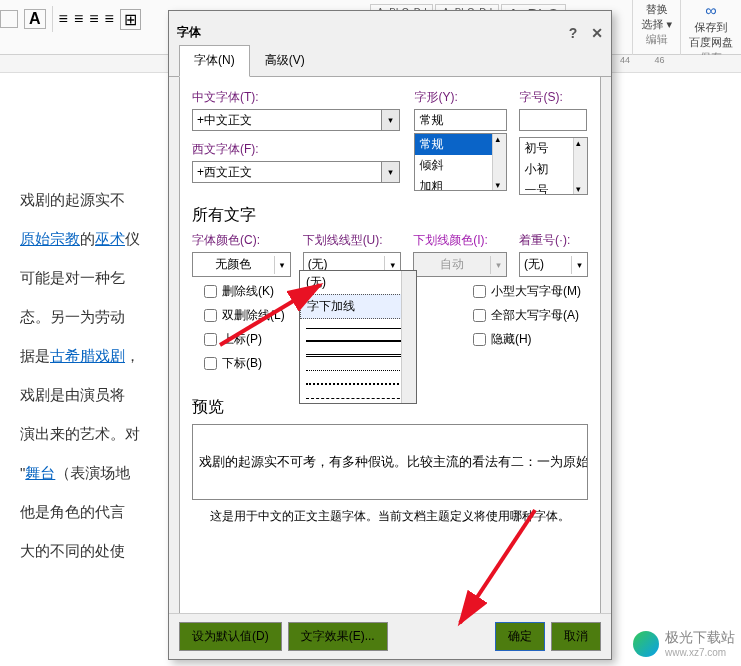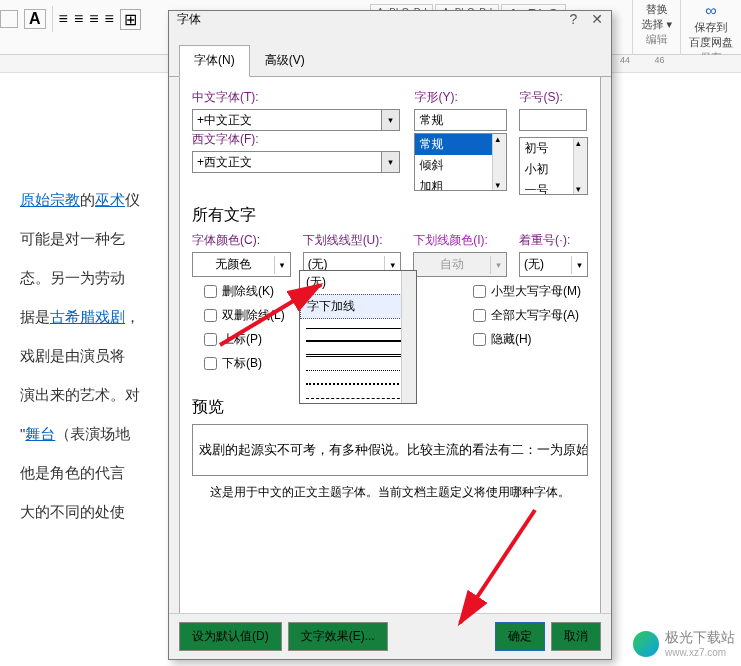--- a/index.html
+++ b/index.html
@@ -20,21 +20,21 @@
 .ruler { position: absolute; top: 55px; left: 0; right: 0; height: 18px; background: #f5f5f5; border-bottom: 1px solid #ddd; font-size: 9px; color: #888; padding-left: 60px; }
 .ruler span { margin-right: 22px; }
 
 
 .doc { position: absolute; top: 180px; left: 20px; width: 160px; }
 .doc p { font-size: 15px; color: #333; line-height: 2.6; }
 .doc a { color: #0563c1; text-decoration: underline; }
 
 
 .dialog { position: absolute; left: 168px; top: 10px; width: 444px; height: 650px; background: #f0f0f0; border: 1px solid #7a7a7a; box-shadow: 4px 4px 8px rgba(0,0,0,0.25); }
-.titlebar { height: 30px; display: flex; align-items: flex-start; justify-content: space-between; padding: 0 8px; font-size: 12px; }
+.titlebar { height: 30px; display: flex; align-items: flex-end; justify-content: space-between; padding: 0 8px; font-size: 12px; font-weight: bold; }
 .titlebar .right { display: flex; gap: 14px; font-size: 14px; color: #555; }
 
 .tabs { display: flex; padding: 0 10px; margin-top: 4px; border-bottom: 1px solid #aaa; }
 .tab { padding: 6px 14px; font-size: 12px; background: #f0f0f0; border: 1px solid transparent; }
 .tab.active { background: #fff; border: 1px solid #aaa; border-bottom: 1px solid #fff; margin-bottom: -1px; }
 
 .panel { background: #fff; margin: 0 10px 10px 10px; padding: 12px; height: 558px; border: 1px solid #aaa; border-top: none; position: relative; }
 
 .row { display: flex; gap: 12px; margin-bottom: 6px; }
 .col { display: flex; flex-direction: column; }
@@ -66,26 +66,26 @@
 .dropdown .line div { border-bottom: 1px solid #000; height: 6px; }
 .dropdown .line.thick div { border-bottom: 2.5px solid #000; height: 5px; }
 .dropdown .line.dbl div { border-bottom: 3px double #000; height: 6px; }
 .dropdown .line.dot div { border-bottom: 1.5px dotted #000; height: 6px; }
 .dropdown .line.dash div { border-bottom: 1.5px dashed #000; height: 6px; }
 .dropdown .scroll { position: absolute; right: 0; top: 0; bottom: 0; width: 15px; background: #eee; border-left: 1px solid #ccc; }
 
 .chk { display: flex; align-items: center; font-size: 12px; margin-bottom: 7px; padding-left: 12px; }
 .chk input { margin-right: 5px; width: 13px; height: 13px; }
 
-.preview-box { border: 1px solid #888; background: #fff; padding: 16px 6px; font-size: 13px; white-space: nowrap; overflow: hidden; }
+.preview-box { border: 1px solid #888; background: #fff; padding: 28px 6px; font-size: 13px; white-space: nowrap; overflow: hidden; }
 .preview-note { font-size: 12px; text-align: center; margin-top: 8px; }
 
 .dlg-buttons { display: flex; gap: 6px; padding: 8px 10px; border-top: 1px solid #ccc; position: absolute; bottom: 0; left: 0; right: 0; background: #f0f0f0; }
 .dlg-buttons .sp { flex: 1; }
-.btn-std { border: 1px solid #888; background: #15803d; padding: 5px 12px; font-size: 12px; }
+.btn-std { border: 1px solid #888; background: #4d7c0f; padding: 5px 12px; font-size: 12px; }
 .btn-std.primary { border: 1.5px solid #2565c0; }
 
 
 .arrow { position: absolute; pointer-events: none; z-index: 20; }
 
 
 .watermark { position: absolute; right: 6px; bottom: 8px; font-size: 14px; color: #888; display: flex; align-items: center; gap: 6px; }
 .watermark .logo { width: 26px; height: 26px; border-radius: 50%; background: linear-gradient(135deg,#34c759,#0aa0e8); position: relative; }
 .watermark .sub { font-size: 10px; color: #aaa; display: block; }
 </style>
@@ -122,20 +122,21 @@
     </div>
   </div>
 </div>
 
 <div class="ruler">
   <span style="margin-left:560px">44</span>
   <span>46</span>
 </div>
 
 <div class="doc">
+  <p>戏剧的起源实不</p>
   <p><a>原始宗教</a><span>的</span><a>巫术</a><span>仪</span></p>
   <p>可能是对一种乞</p>
   <p>态。另一为劳动</p>
   <p><span>据是</span><a>古希腊戏剧</a><span>，</span></p>
   <p>戏剧是由演员将</p>
   <p>演出来的艺术。对</p>
   <p><span>"</span><a>舞台</a><span>（表演场地</span></p>
   <p>他是角色的代言</p>
   <p>大的不同的处使</p>
 </div>
@@ -156,21 +157,21 @@
 
   <div class="panel">
 
     <div class="row">
       <div class="col" style="width:215px">
         <div class="lbl">中文字体(T):</div>
         <div class="combo">
           <input style="width: 190px;" value="+中文正文">
           <div class="btn">▾</div>
         </div>
-        <div class="lbl" style="">西文字体(F):</div>
+        <div class="lbl" style="margin-top:10px">西文字体(F):</div>
         <div class="combo">
           <input style="width: 190px;" value="+西文正文">
           <div class="btn">▾</div>
         </div>
       </div>
 
       <div class="col" style="width:95px">
         <div class="lbl">字形(Y):</div>
         <input style="border: 1px solid rgb(136, 136, 136); font-size: 12px; padding: 3px 4px; width: 93px;" value="常规">
         <div class="listbox" style="height:58px;margin-top:2px">

